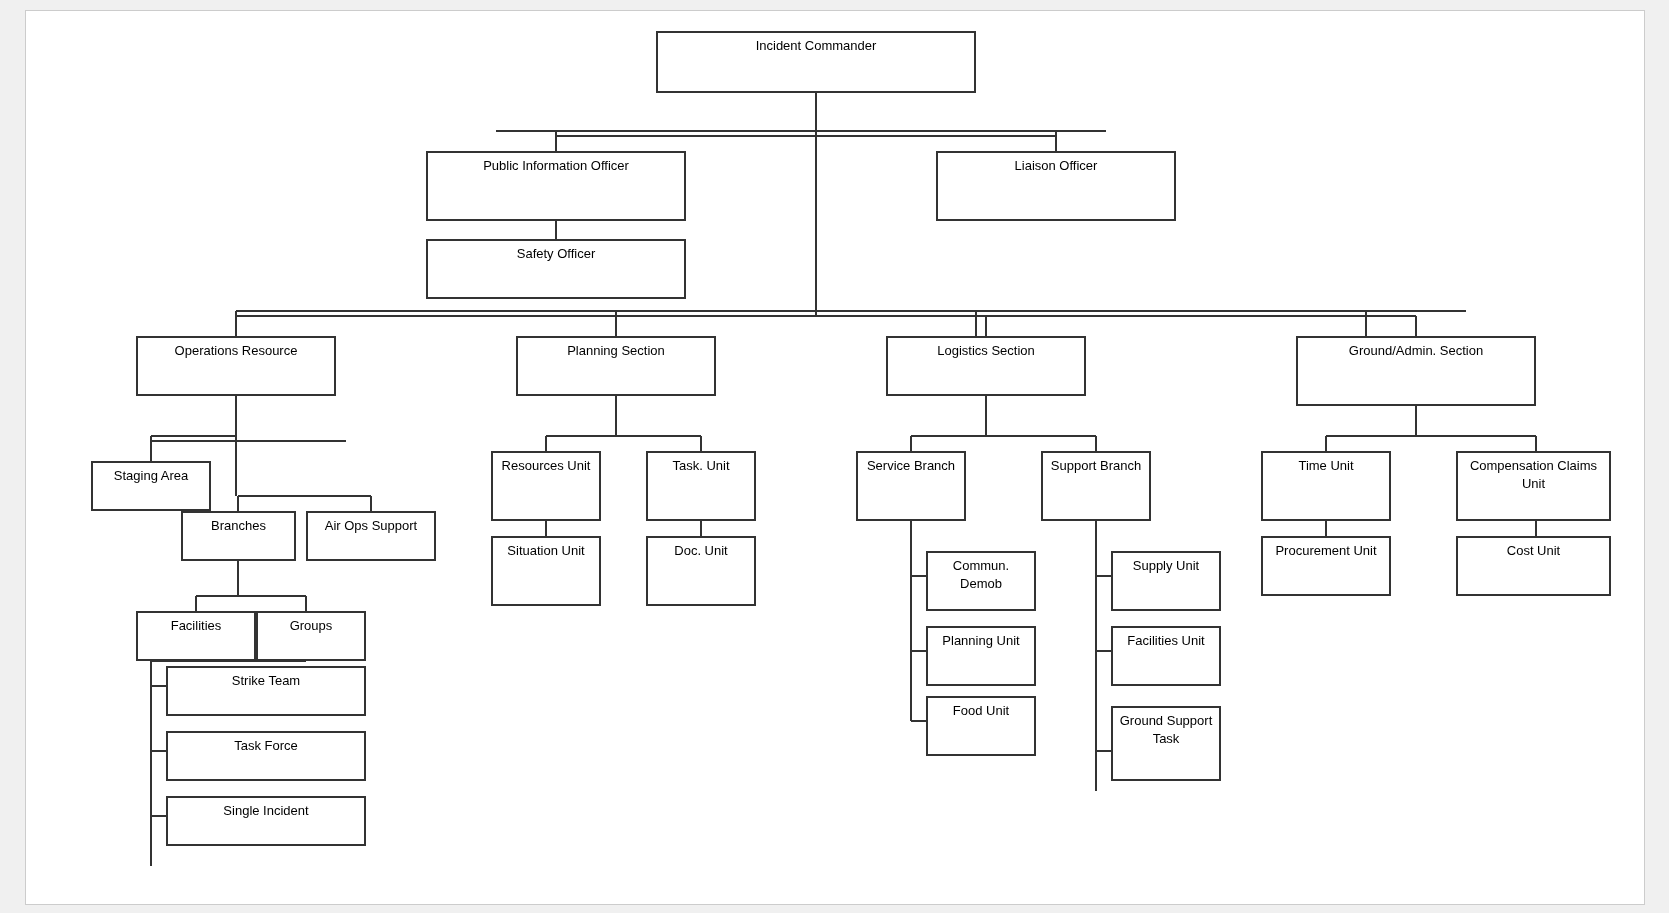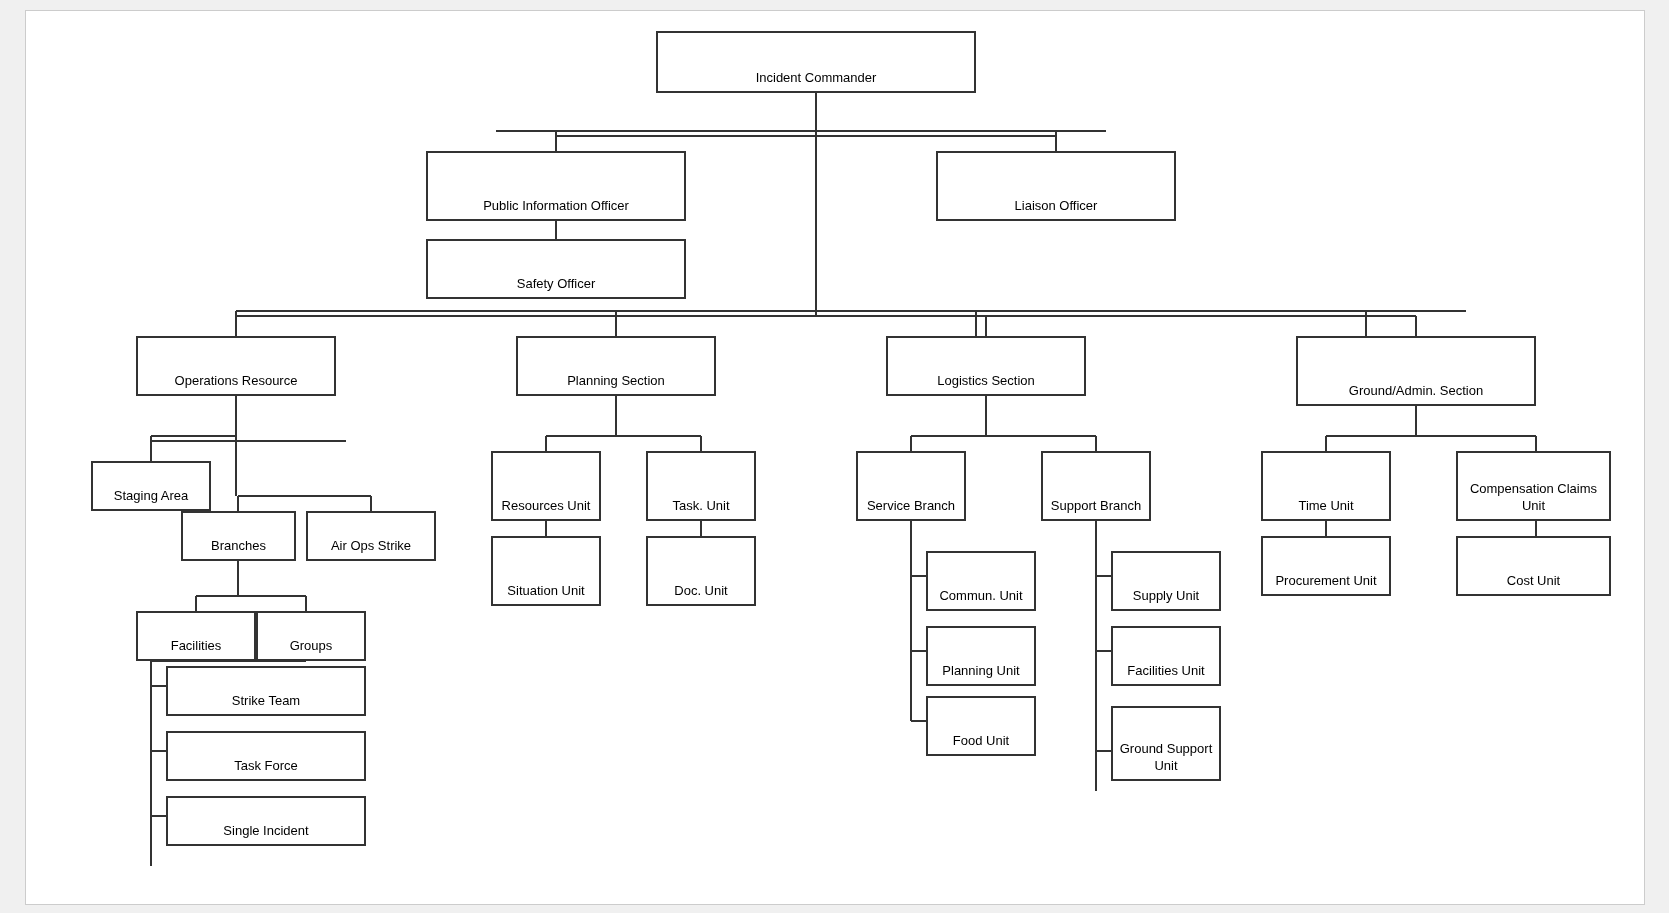--- a/index.html
+++ b/index.html
@@ -25,21 +25,21 @@
     svg.org-svg {
       width: 1600px;
       height: 870px;
       overflow: visible;
     }
     
     .fo-box {
       border: 2px solid #333;
       background: white;
       display: flex;
-      align-items: flex-end;
+      align-items: flex-start;
       justify-content: center;
       text-align: center;
       font-family: Arial, sans-serif;
       font-size: 13px;
       line-height: 1.35;
       width: 100%;
       height: 100%;
       padding: 4px;
     }
   </style>
@@ -223,21 +223,21 @@
     </foreignObject>
 
     <foreignObject x="145" y="490" width="115" height="50">
       <div class="fo-box">
           <span>Branches</span>
         </div>
     </foreignObject>
 
     <foreignObject x="270" y="490" width="130" height="50">
       <div class="fo-box">
-          <span>Air Ops Strike</span>
+          <span>Air Ops Support</span>
         </div>
     </foreignObject>
 
     <foreignObject x="100" y="590" width="120" height="50">
       <div class="fo-box">
           <span>Facilities</span>
         </div>
     </foreignObject>
 
     <foreignObject x="220" y="590" width="110" height="50">
@@ -295,21 +295,21 @@
     </foreignObject>
 
     <foreignObject x="1005" y="430" width="110" height="70">
       <div class="fo-box">
           <span>Support Branch</span>
         </div>
     </foreignObject>
 
     <foreignObject x="890" y="530" width="110" height="60">
       <div class="fo-box">
-          <span>Commun. Unit</span>
+          <span>Commun. Demob</span>
         </div>
     </foreignObject>
 
     <foreignObject x="890" y="605" width="110" height="60">
       <div class="fo-box">
           <span>Planning Unit</span>
         </div>
     </foreignObject>
 
     <foreignObject x="890" y="675" width="110" height="60">
@@ -325,21 +325,21 @@
     </foreignObject>
 
     <foreignObject x="1075" y="605" width="110" height="60">
       <div class="fo-box">
           <span>Facilities Unit</span>
         </div>
     </foreignObject>
 
     <foreignObject x="1075" y="685" width="110" height="75">
       <div class="fo-box">
-          <span>Ground Support Unit</span>
+          <span>Ground Support Task</span>
         </div>
     </foreignObject>
 
     <foreignObject x="1225" y="430" width="130" height="70">
       <div class="fo-box">
           <span>Time Unit</span>
         </div>
     </foreignObject>
 
     <foreignObject x="1420" y="430" width="155" height="70">

